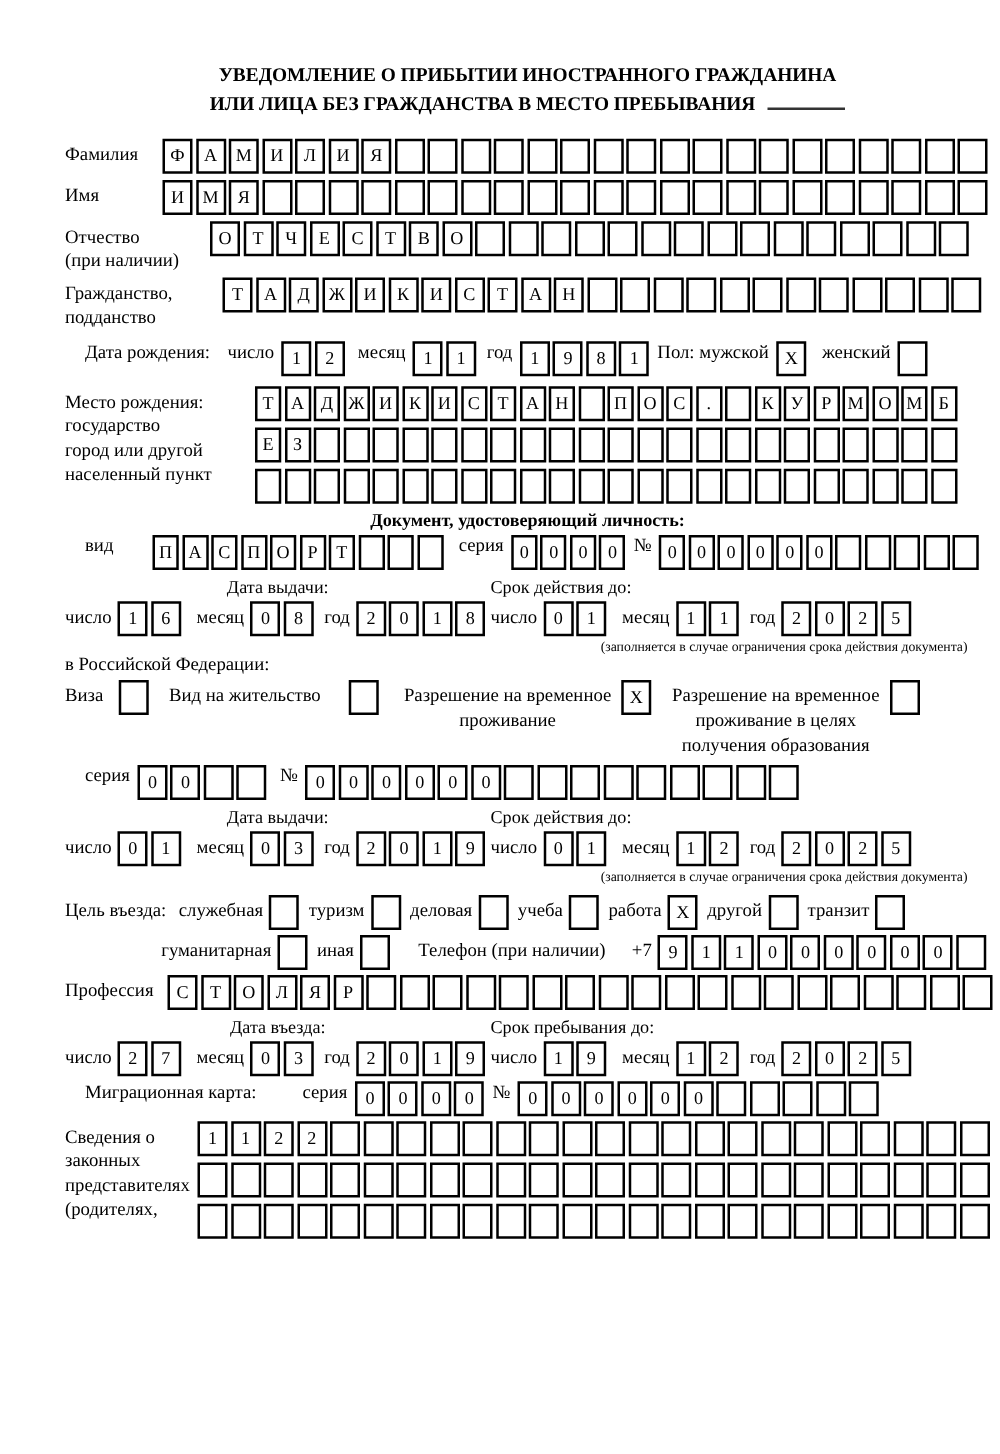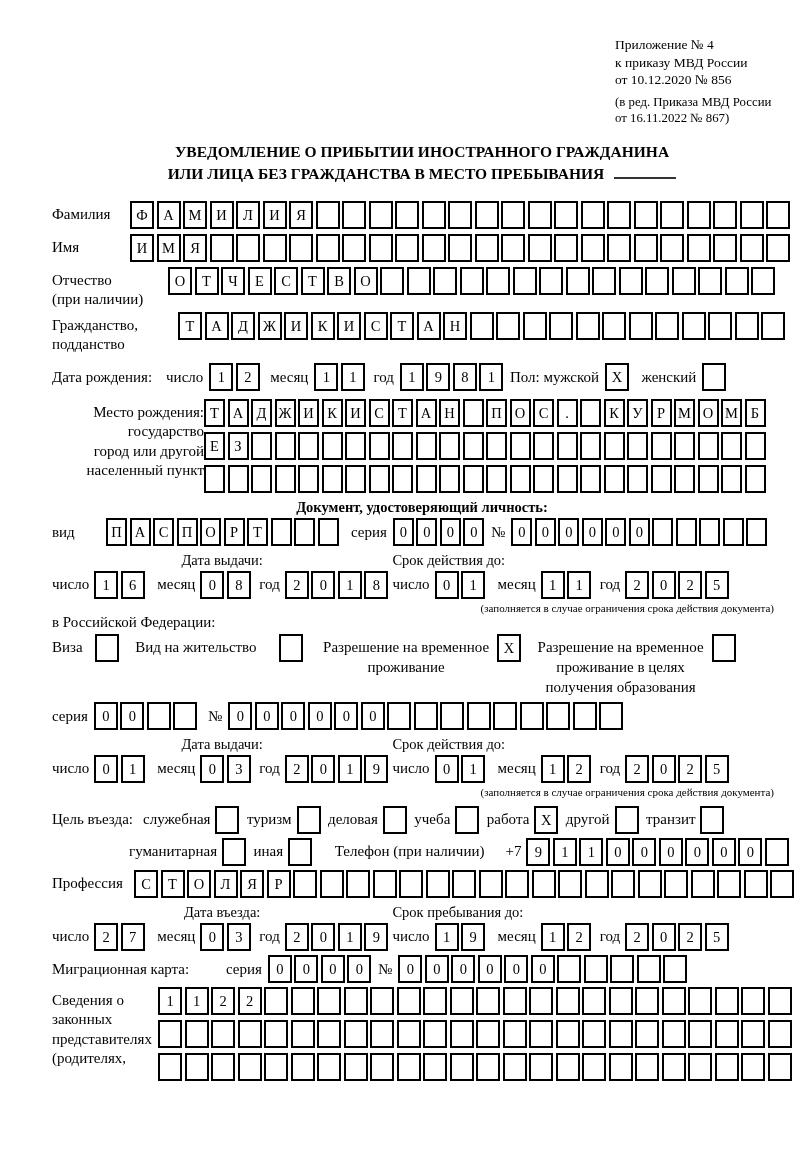--- a/index.html
+++ b/index.html
@@ -15,30 +15,30 @@
   .title{margin-top:14px;text-align:center;font-weight:bold;font-size:15.5px;line-height:1.45;}
   .blankline{display:inline-block;width:62px;border-bottom:2px solid #333;height:14px;margin-left:10px;}
   .sect{margin-top:18px;font-weight:bold;font-size:14.3px;padding-left:10px;}
 
   .row{display:flex;align-items:flex-start;margin-top:5px;}
   .lbl{flex:none;line-height:1.25;padding-top:4px;}
   .lbl div{line-height:1.3;}
   .w78{width:78px;}
   .w116{width:116px;}
   .w126{width:126px;}
-  .w152{width:152px;text-align:right;}
+  .w152{width:152px;}
   .w106{width:106px;}
   .boxes{display:flex;flex:none;}
   .cb{
     flex:none;display:inline-block;box-sizing:content-box;
     width:20px;height:24px;border:2px solid #000;margin-right:2.5px;
     text-align:center;font-size:14.5px;line-height:24px;background:#fff;
   }
   .sm .cb{width:17px;margin-right:2.5px;}
-  .inl{display:flex;align-items:center;}
+  .inl{display:flex;align-items:flex-start;margin-left:16px;}
   .inl .lbl-i{padding:0 6px 0 0;line-height:1.2;}
   .gap8{width:8px;flex:none;}
   .center-b{font-weight:bold;text-align:center;margin-top:6px;font-size:14.5px;}
   .dhead{display:flex;margin-top:6px;font-size:14.5px;}
   .dhead .dl{width:46%;text-align:center;}
   .dhead .dr{width:54%;}
   .dates{display:flex;margin-top:2px;align-items:center;}
   .dgroup{display:flex;align-items:center;}
   .dgroup .lbl-i{padding-right:5px;}
   .dgroup.left{width:46%;}
@@ -51,29 +51,20 @@
   .permit-item .cb{margin-left:8px;}
   .purpose{display:flex;align-items:center;margin-top:8px;flex-wrap:nowrap;}
   .purpose .lbl-i{padding:0 5px;}
   .mt8{margin-top:8px;} .mt4{margin-top:4px;} .mt2{margin-top:2px;}
 </style>
 </head>
 <body>
 
 <div class="page">
 
-  <div class="annex">
-    <div>Приложение № 4</div>
-    <div>к приказу МВД России</div>
-    <div>от 10.12.2020 № 856</div>
-    <div class="small">
-      <div>(в ред. Приказа МВД России</div>
-      <div>от 16.11.2022 № 867)</div>
-    </div>
-  </div>
 
 
   <div class="title">
     <div>УВЕДОМЛЕНИЕ О ПРИБЫТИИ ИНОСТРАННОГО ГРАЖДАНИНА</div>
     <div><span>ИЛИ ЛИЦА БЕЗ ГРАЖДАНСТВА В МЕСТО ПРЕБЫВАНИЯ</span><span class="blankline"></span></div>
   </div>
 
 
   <div class="row" style="margin-top:15px;">
     <div class="lbl w78">Фамилия</div>

